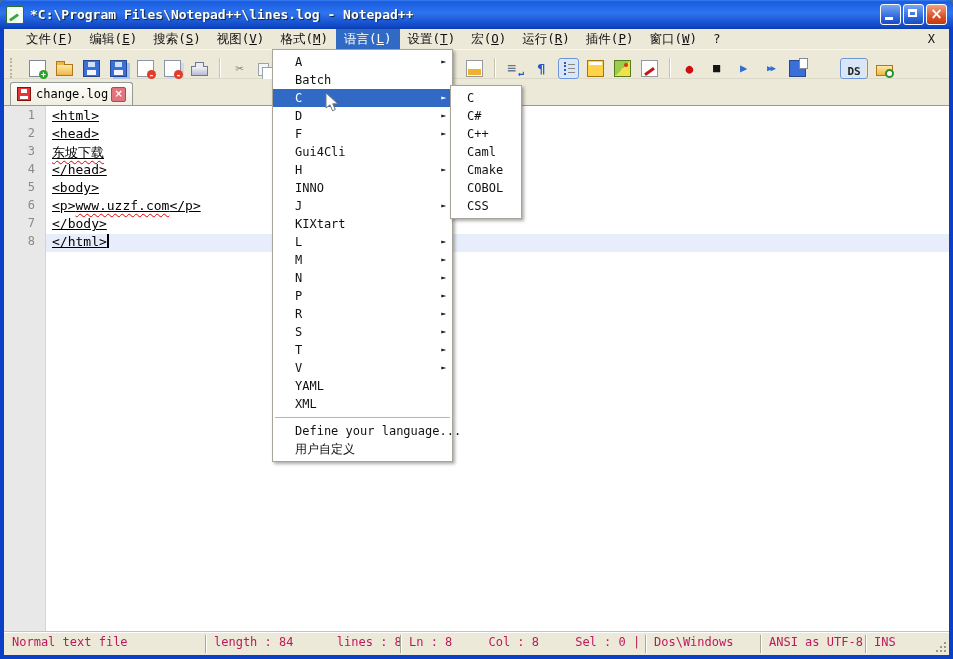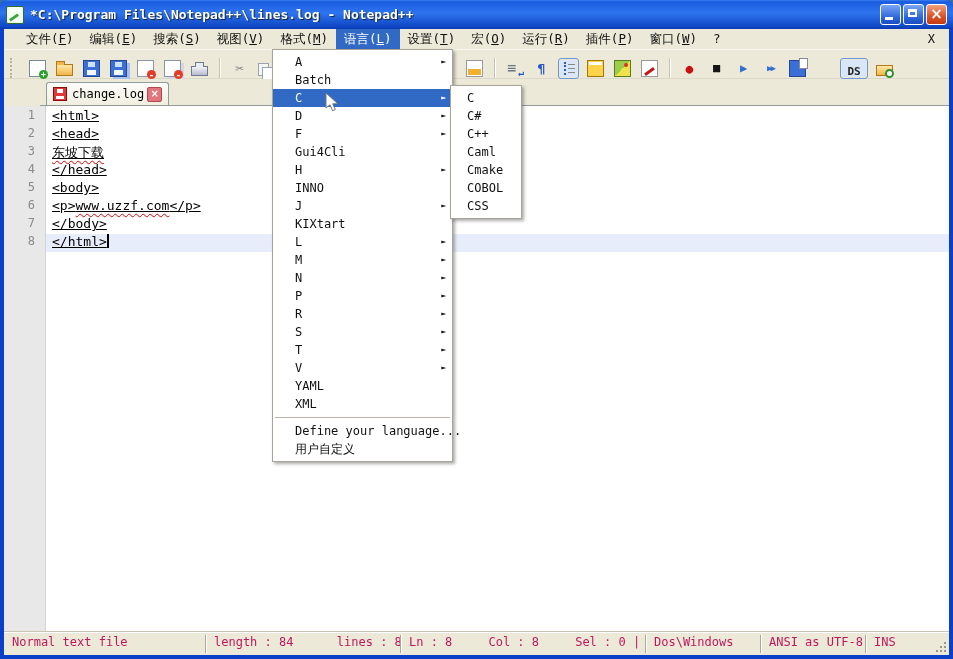--- a/index.html
+++ b/index.html
@@ -69,21 +69,21 @@
   .ti-stop-macro::before{content:"\25A0";color:#151515;font-size:12px;line-height:17px;display:block;text-align:center;}
   .ti-play-macro::before{content:"\25B6";color:#2f6fd0;font-size:12px;line-height:17px;display:block;text-align:center;}
   .ti-run-macro-multiple::before{content:"\25B6\25B6";color:#2f6fd0;font-size:9px;letter-spacing:-2px;line-height:17px;display:block;text-align:center;}
   .ti-save-macro::after{content:"";position:absolute;right:-3px;top:-3px;width:7px;height:9px;background:#fff;border:1px solid #889;}
   .ti-spell-check{width:24px;text-align:center;margin-left:26px;}
   .ti-spell-check .ds-label{font:bold 11px "DejaVu Sans Mono",monospace;line-height:17px;color:#222;
      text-decoration:underline wavy #e00000;text-decoration-thickness:1px;text-underline-offset:2px;}
   .ti-explorer-plugin{background:linear-gradient(#ffe9a8,#f0b648);border:1px solid #b07818;height:11px;margin-top:5px;}
   .ti-explorer-plugin::after{content:"";position:absolute;right:-2px;bottom:-3px;width:5px;height:5px;border:2px solid #2f8f2f;border-radius:50%;background:#fff;}
   
-  .tabbar{height:26px;background:#ece9d8;position:relative;border-bottom:1px solid #919b9c;margin-left:36px;}
+  .tabbar{height:26px;background:#ece9d8;position:relative;border-bottom:1px solid #919b9c;}
   .tab{position:absolute;left:6px;top:3px;height:22px;display:flex;align-items:center;gap:5px;padding:0 6px;
        background:linear-gradient(#fdfdfa,#f1eee0);border:1px solid #919b9c;border-bottom:none;border-radius:3px 3px 0 0;font-size:12px;}
   .tab-floppy{width:12px;height:12px;background:#e03838;border:1px solid #8a1010;position:relative;flex:none;}
   .tab-floppy::before{content:"";position:absolute;left:3px;right:3px;top:1px;height:4px;background:#fff;}
   .tab-floppy::after{content:"";position:absolute;left:2px;right:2px;bottom:1px;height:3px;background:#fff;}
   .tab-close{width:13px;height:13px;background:#e2747e;border:1px solid #b04850;border-radius:2px;color:#fff;
              font:bold 10px "DejaVu Sans",sans-serif;line-height:11px;text-align:center;margin-left:-2px;flex:none;}
   .tab-close::before{content:"\00d7";}
   
   .editor{flex:1;display:flex;background:#fff;overflow:hidden;}

